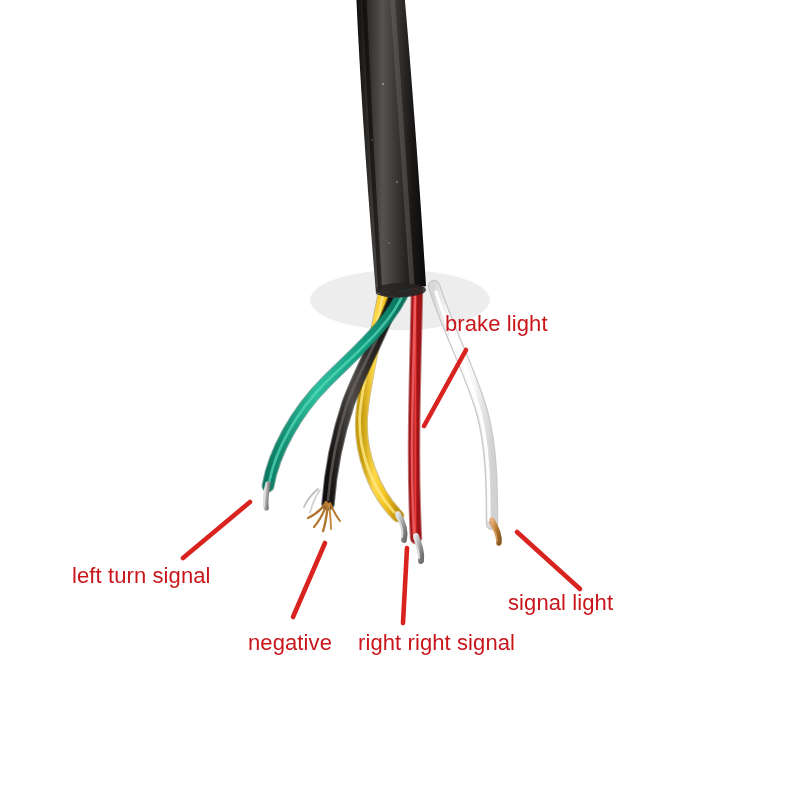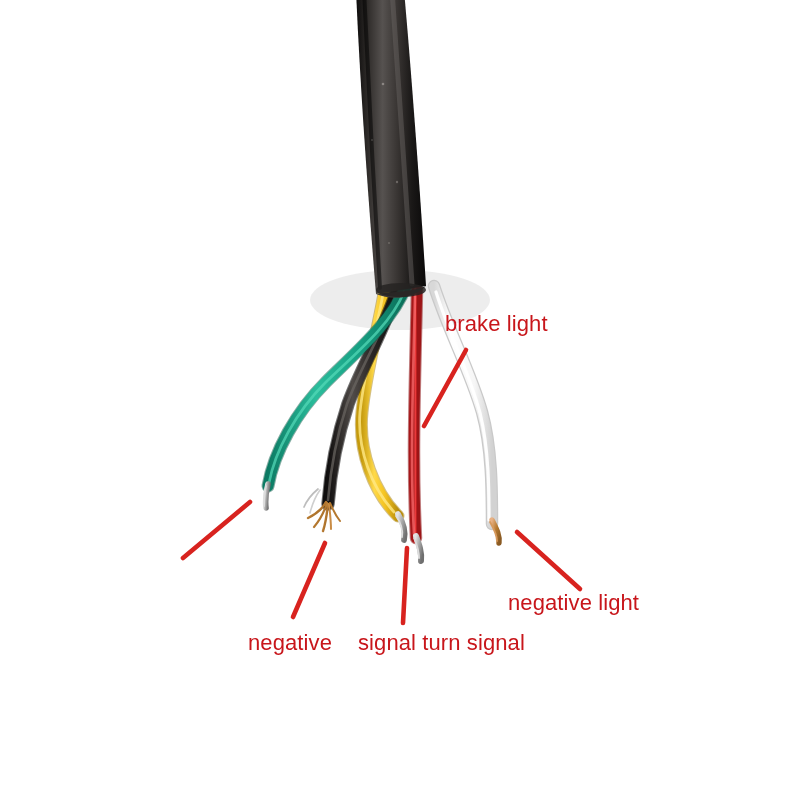--- a/index.html
+++ b/index.html
@@ -180,20 +180,21 @@
       <line x1="183" y1="558" x2="250" y2="502"></line>
       <line x1="293" y1="617" x2="325" y2="543"></line>
       <line x1="403" y1="623" x2="407" y2="548"></line>
       <line x1="424" y1="426" x2="466" y2="350"></line>
       <line x1="517" y1="532" x2="580" y2="589"></line>
     </g>
   </svg>
 
   <div class="callout" id="label-brake-light">brake light</div>
 
+  <div class="callout" id="label-left-turn">left turn signal</div>
 
   <div class="callout" id="label-negative">negative</div>
 
-  <div class="callout" id="label-right-turn">signal turn signal</div>
-
-  <div class="callout" id="label-running-light">negative light</div>
+  <div class="callout" id="label-right-turn">right right signal</div>
+
+  <div class="callout" id="label-running-light">signal light</div>
 
 </div>
 
 </body></html>

